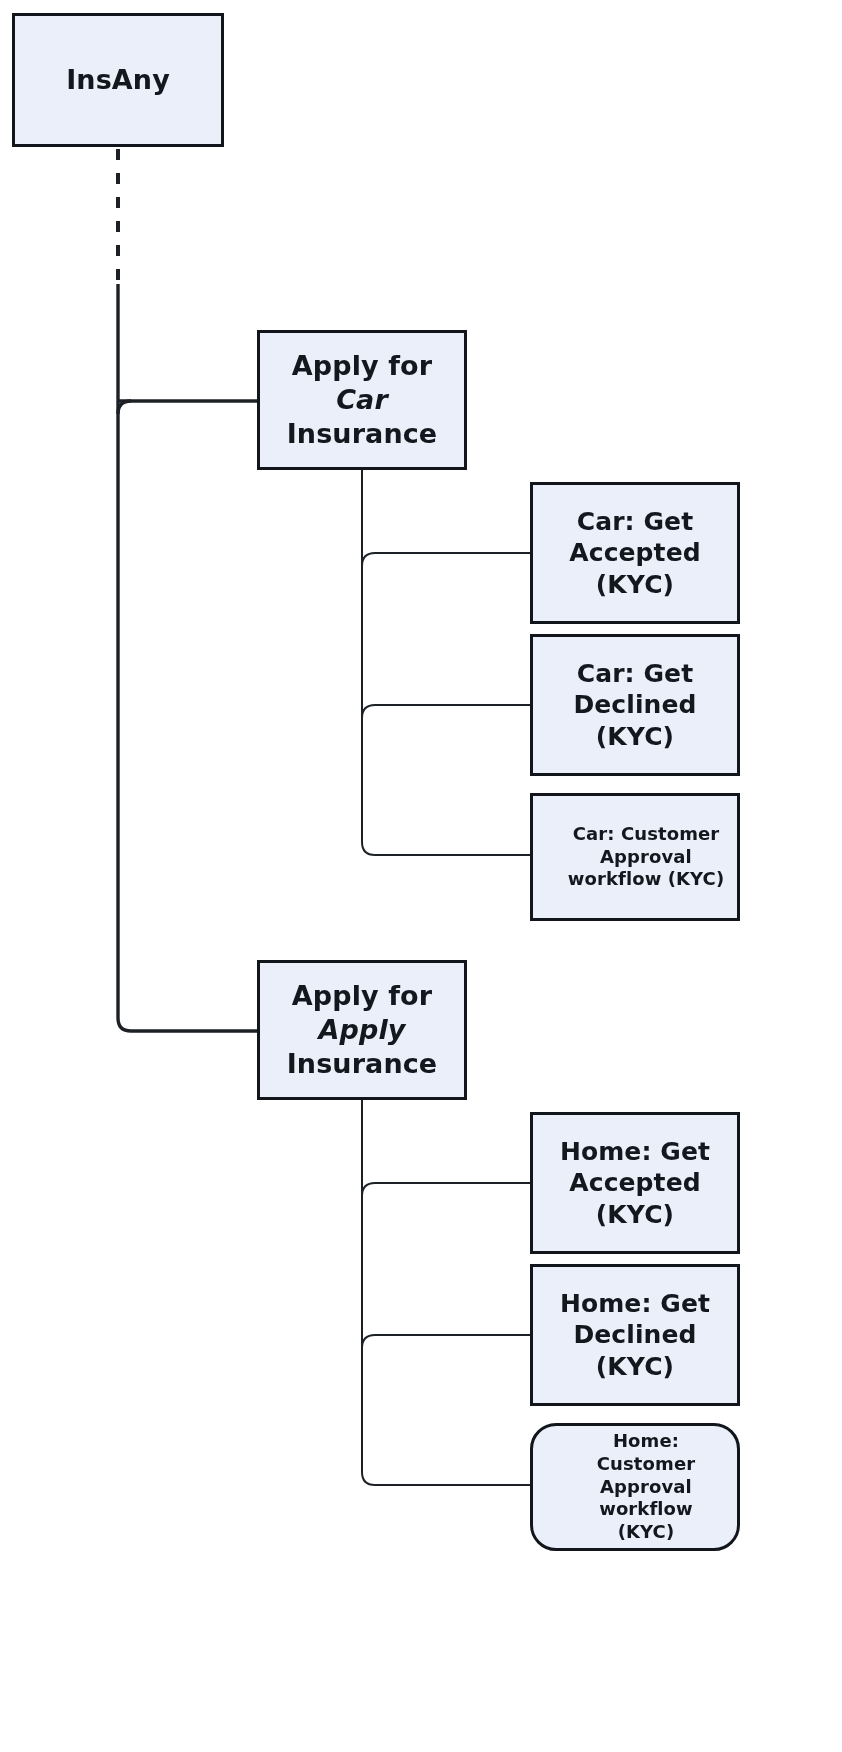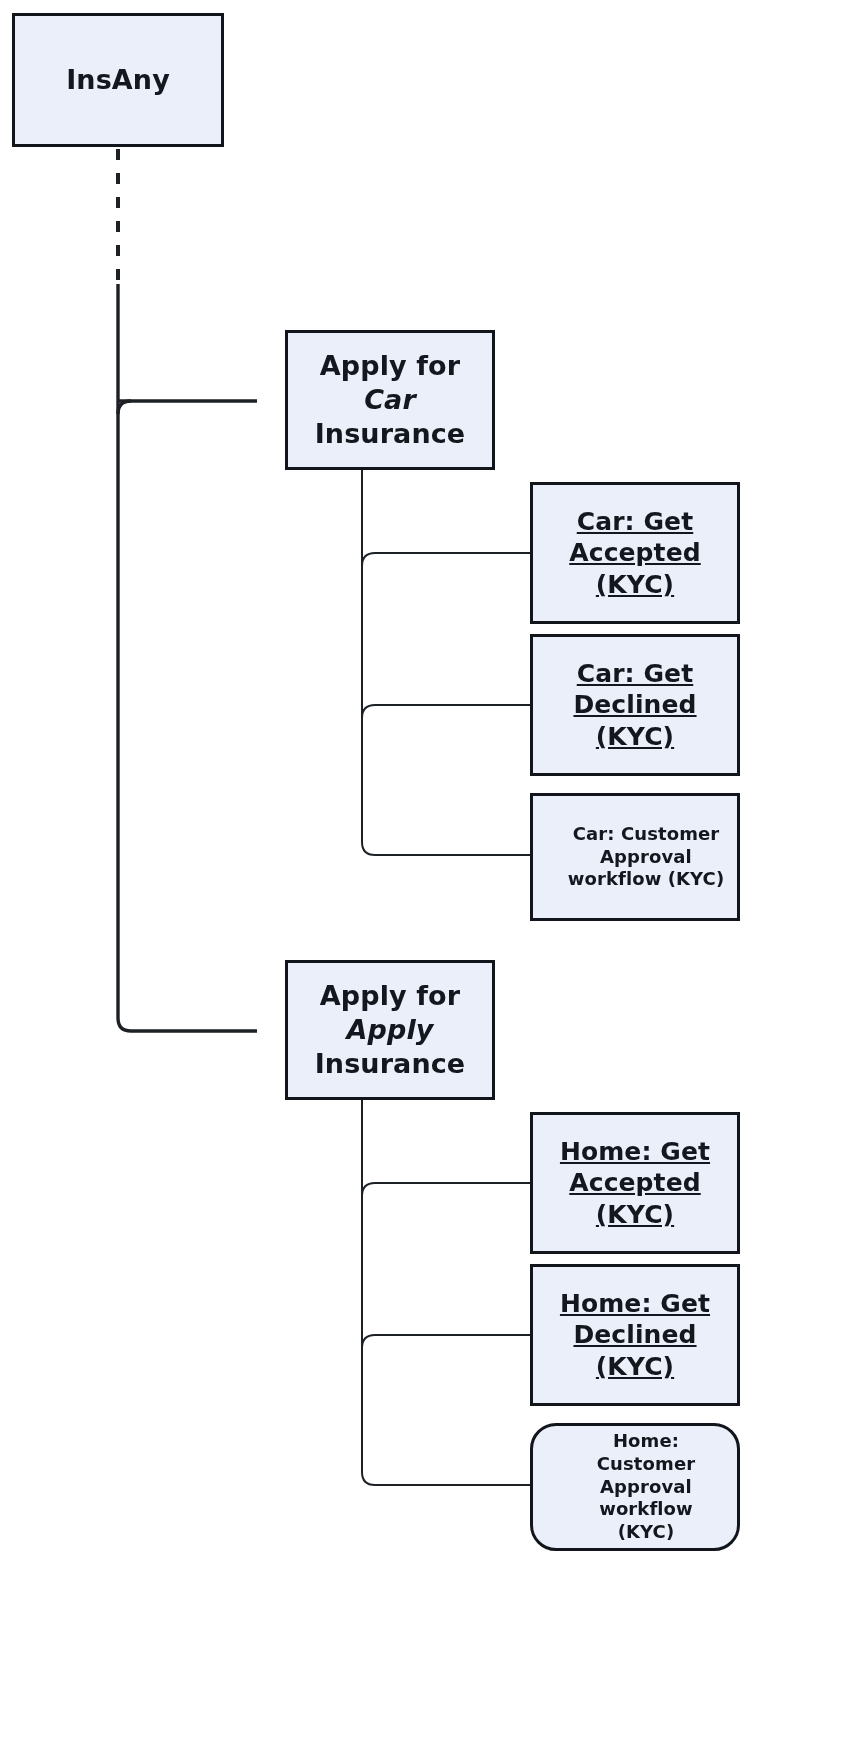--- a/index.html
+++ b/index.html
@@ -65,37 +65,36 @@
     font-size: 27px;
     border-width: 3px;
   }
 
   
   .node-level2 {
     width: 210px;
     height: 140px;
     font-size: 27px;
     border-width: 3px;
-    margin-left: 28px;
   }
   #node-car { left: 257px; top: 330px; }
   #node-home { left: 257px; top: 960px; }
 
   .node-level2 .label em {
     font-style: italic;
     font-weight: 700;
   }
 
   
   .node-level3 {
     left: 530px;
     width: 210px;
     border-width: 3px;
   }
-  .l3-big { font-size: 25px; height: 142px; text-decoration: underline; }
+  .l3-big { font-size: 25px; height: 142px; }
   .l3-small { font-size: 18px; height: 128px; padding-left: 22px; }
 
   #node-car-accepted { top: 482px; }
   #node-car-declined { top: 634px; }
   #node-car-approval { top: 793px; }
 
   #node-home-accepted { top: 1112px; }
   #node-home-declined { top: 1264px; }
   #node-home-approval { top: 1423px; border-radius: 26px; }
 </style>

